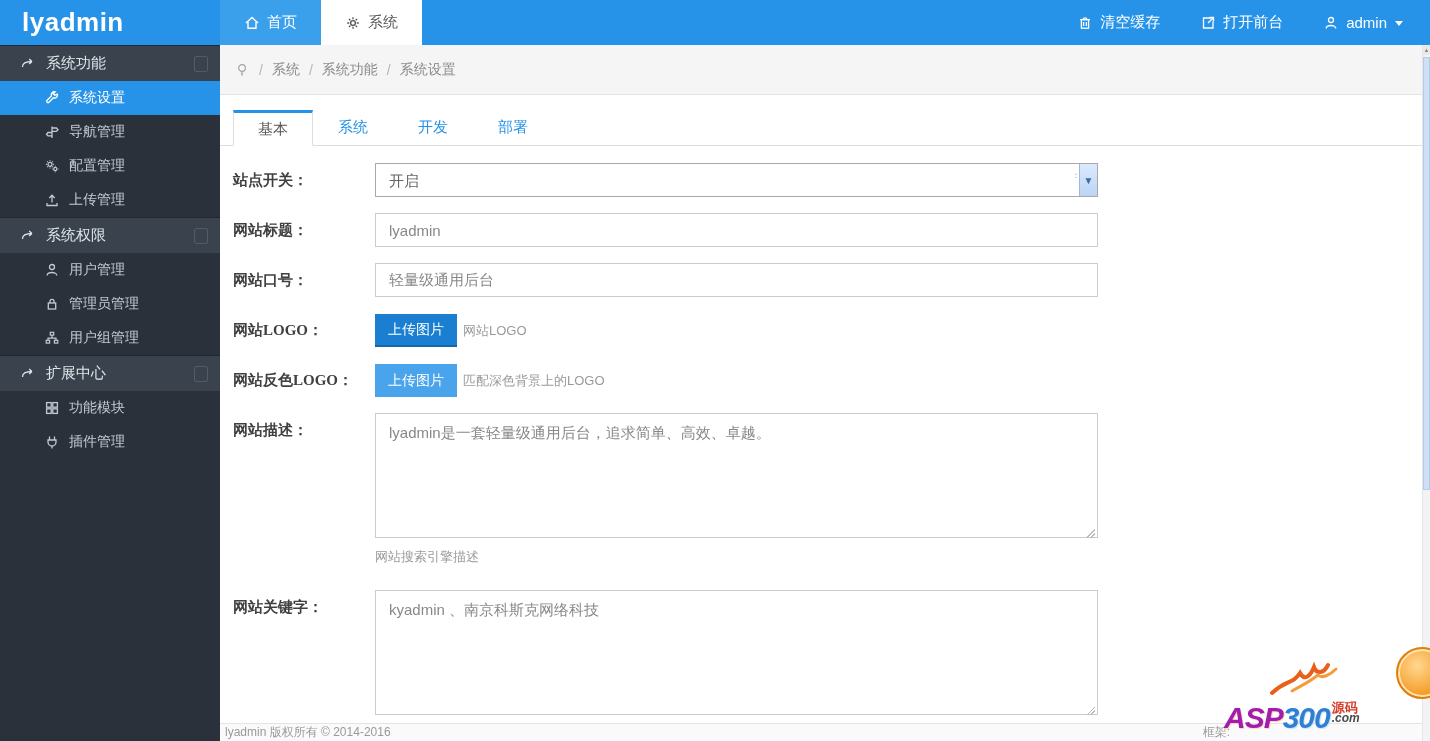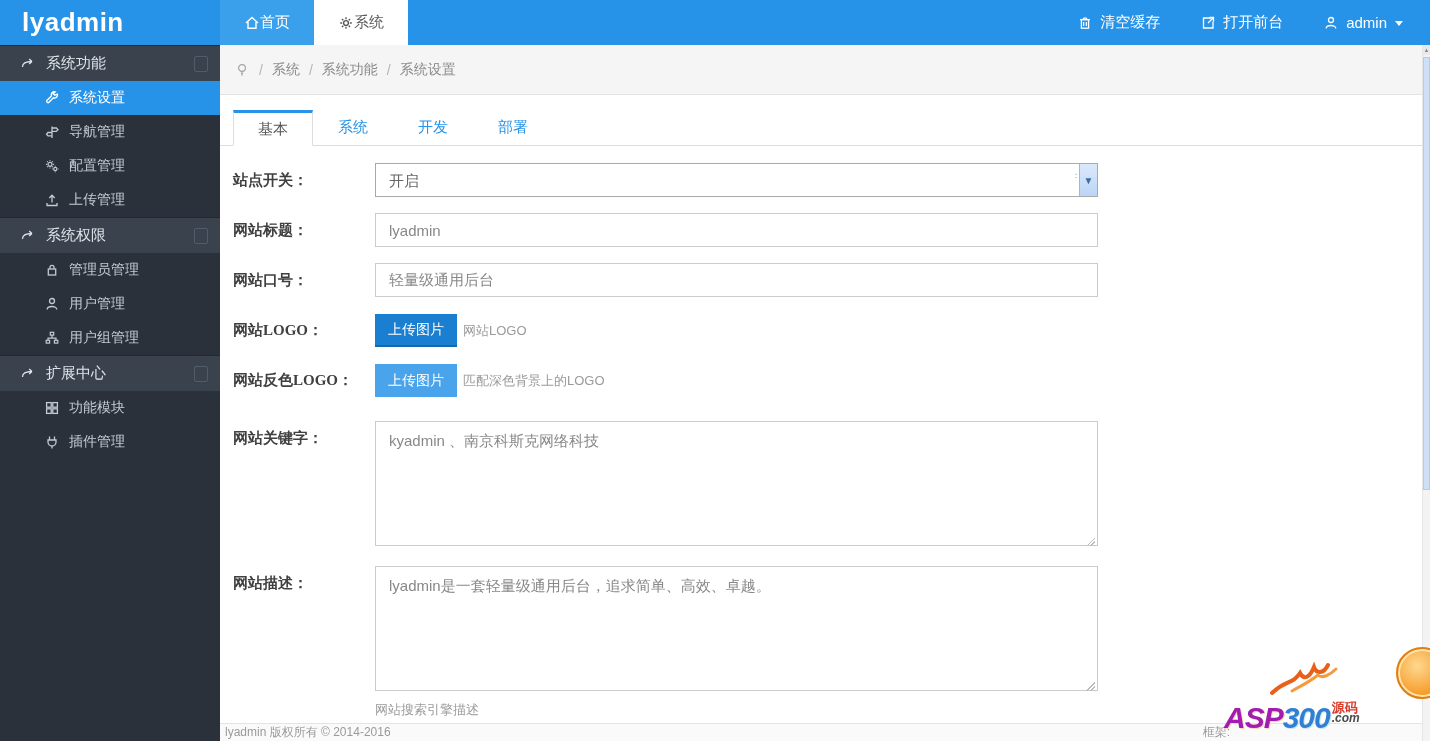--- a/index.html
+++ b/index.html
@@ -3,21 +3,21 @@
 <meta charset="utf-8">
 <style>
   * { margin:0; padding:0; box-sizing:border-box; }
   html,body { width:1430px; height:741px; overflow:hidden; font-family:"Liberation Sans","DejaVu Sans",sans-serif; background:#fff; }
   body { position:relative; }
 
   
   .topbar { position:absolute; top:0; left:0; right:0; height:45px; background:#2793e8; display:flex; align-items:stretch; z-index:30; }
   .logo { width:220px; color:#fff; font-size:26px; font-weight:bold; line-height:45px; padding-left:22px; letter-spacing:.5px; }
   .topnav { display:flex; }
-  .topnav-item { display:flex; align-items:center; padding:0 24px; color:#fff; font-size:15px; cursor:pointer; }
+  .topnav-item { display:flex; align-items:center; gap:7px; padding:0 24px; color:#fff; font-size:15px; cursor:pointer; }
   .topnav-item.hovered { background:#3ba0ec; }
   .topnav-item.active { background:#fff; color:#5a5a5a; }
   .topbar-right { margin-left:auto; display:flex; padding-right:20px; }
   .topbar-link { display:flex; align-items:center; gap:7px; color:#fff; font-size:15px; padding:0 20px; cursor:pointer; }
   .topbar-user { display:flex; align-items:center; gap:7px; color:#fff; font-size:15px; padding:0 6px 0 20px; cursor:pointer; }
   .ic { width:16px; height:16px; flex:0 0 auto; }
   .ic svg { width:100%; height:100%; display:block; }
 
   
   .sidebar { position:absolute; top:45px; left:0; bottom:0; width:220px; background:#2a313a; z-index:20; }
@@ -192,34 +192,34 @@
         <svg viewBox="0 0 16 16" fill="none" stroke="currentColor" stroke-width="1.3">
           <path d="M2.5 11c0-5 6-5.5 9.5-5.5M12 5.5L9.2 3M12 5.5L9.2 8"></path>
         </svg>
       </span>
     <span class="grow">系统权限</span>
     <span class="sb-badge"></span>
   </div>
   <div class="sb-item">
     <span class="ic">
         <svg viewBox="0 0 16 16" fill="none" stroke="currentColor" stroke-width="1.3">
+          <circle cx="8" cy="5" r="2.5"></circle>
+          <path d="M3.2 13.5c0-4 9.6-4 9.6 0"></path>
+        </svg>
+      </span>
+    <span>用户管理</span>
+  </div>
+  <div class="sb-item">
+    <span class="ic">
+        <svg viewBox="0 0 16 16" fill="none" stroke="currentColor" stroke-width="1.3">
           <rect x="4.3" y="7" width="7.4" height="6"></rect>
           <path d="M6 7V5.3a2 2 0 0 1 4 0V7"></path>
         </svg>
       </span>
     <span>管理员管理</span>
-  </div>
-  <div class="sb-item">
-    <span class="ic">
-        <svg viewBox="0 0 16 16" fill="none" stroke="currentColor" stroke-width="1.3">
-          <circle cx="8" cy="5" r="2.5"></circle>
-          <path d="M3.2 13.5c0-4 9.6-4 9.6 0"></path>
-        </svg>
-      </span>
-    <span>用户管理</span>
   </div>
   <div class="sb-item">
     <span class="ic">
         <svg viewBox="0 0 16 16" fill="none" stroke="currentColor" stroke-width="1.2">
           <rect x="6.3" y="2.3" width="3.4" height="2.8"></rect>
           <rect x="2.2" y="10.3" width="3.4" height="2.8"></rect>
           <rect x="10.4" y="10.3" width="3.4" height="2.8"></rect>
           <path d="M8 5.1V8M4 10.3V8.2h8v2.1"></path>
         </svg>
       </span>
@@ -318,35 +318,35 @@
     </div>
 
     <div class="row" style="margin-top:17px">
       <div class="row-label" style="padding-top:7px">网站反色LOGO：</div>
       <div class="row-ctl upload-row">
         <button class="btn-upload light">上传图片</button>
         <span class="inline-hint">匹配深色背景上的LOGO</span>
       </div>
     </div>
 
+    <div class="row">
+      <div class="row-label">网站描述：</div>
+      <div class="row-ctl">
+        <textarea class="text-area" style="">lyadmin是一套轻量级通用后台，追求简单、高效、卓越。</textarea>
+        <span class="resize-grip" style="top:116px"></span>
+        <div class="hint">网站搜索引擎描述</div>
+      </div>
+    </div>
+
     <div class="row" style="margin-top:24px">
       <div class="row-label">网站关键字：</div>
       <div class="row-ctl">
         <textarea class="text-area" style="">kyadmin 、南京科斯克网络科技</textarea>
         <span class="resize-grip" style="top:116px"></span>
         
-      </div>
-    </div>
-
-    <div class="row">
-      <div class="row-label">网站描述：</div>
-      <div class="row-ctl">
-        <textarea class="text-area" style="">lyadmin是一套轻量级通用后台，追求简单、高效、卓越。</textarea>
-        <span class="resize-grip" style="top:116px"></span>
-        <div class="hint">网站搜索引擎描述</div>
       </div>
     </div>
 
   </div>
 </div>
 
 <div class="footer">
   <span>lyadmin 版权所有 © 2014-2016</span>
   <span class="footer-right">框架:</span>
 </div>

